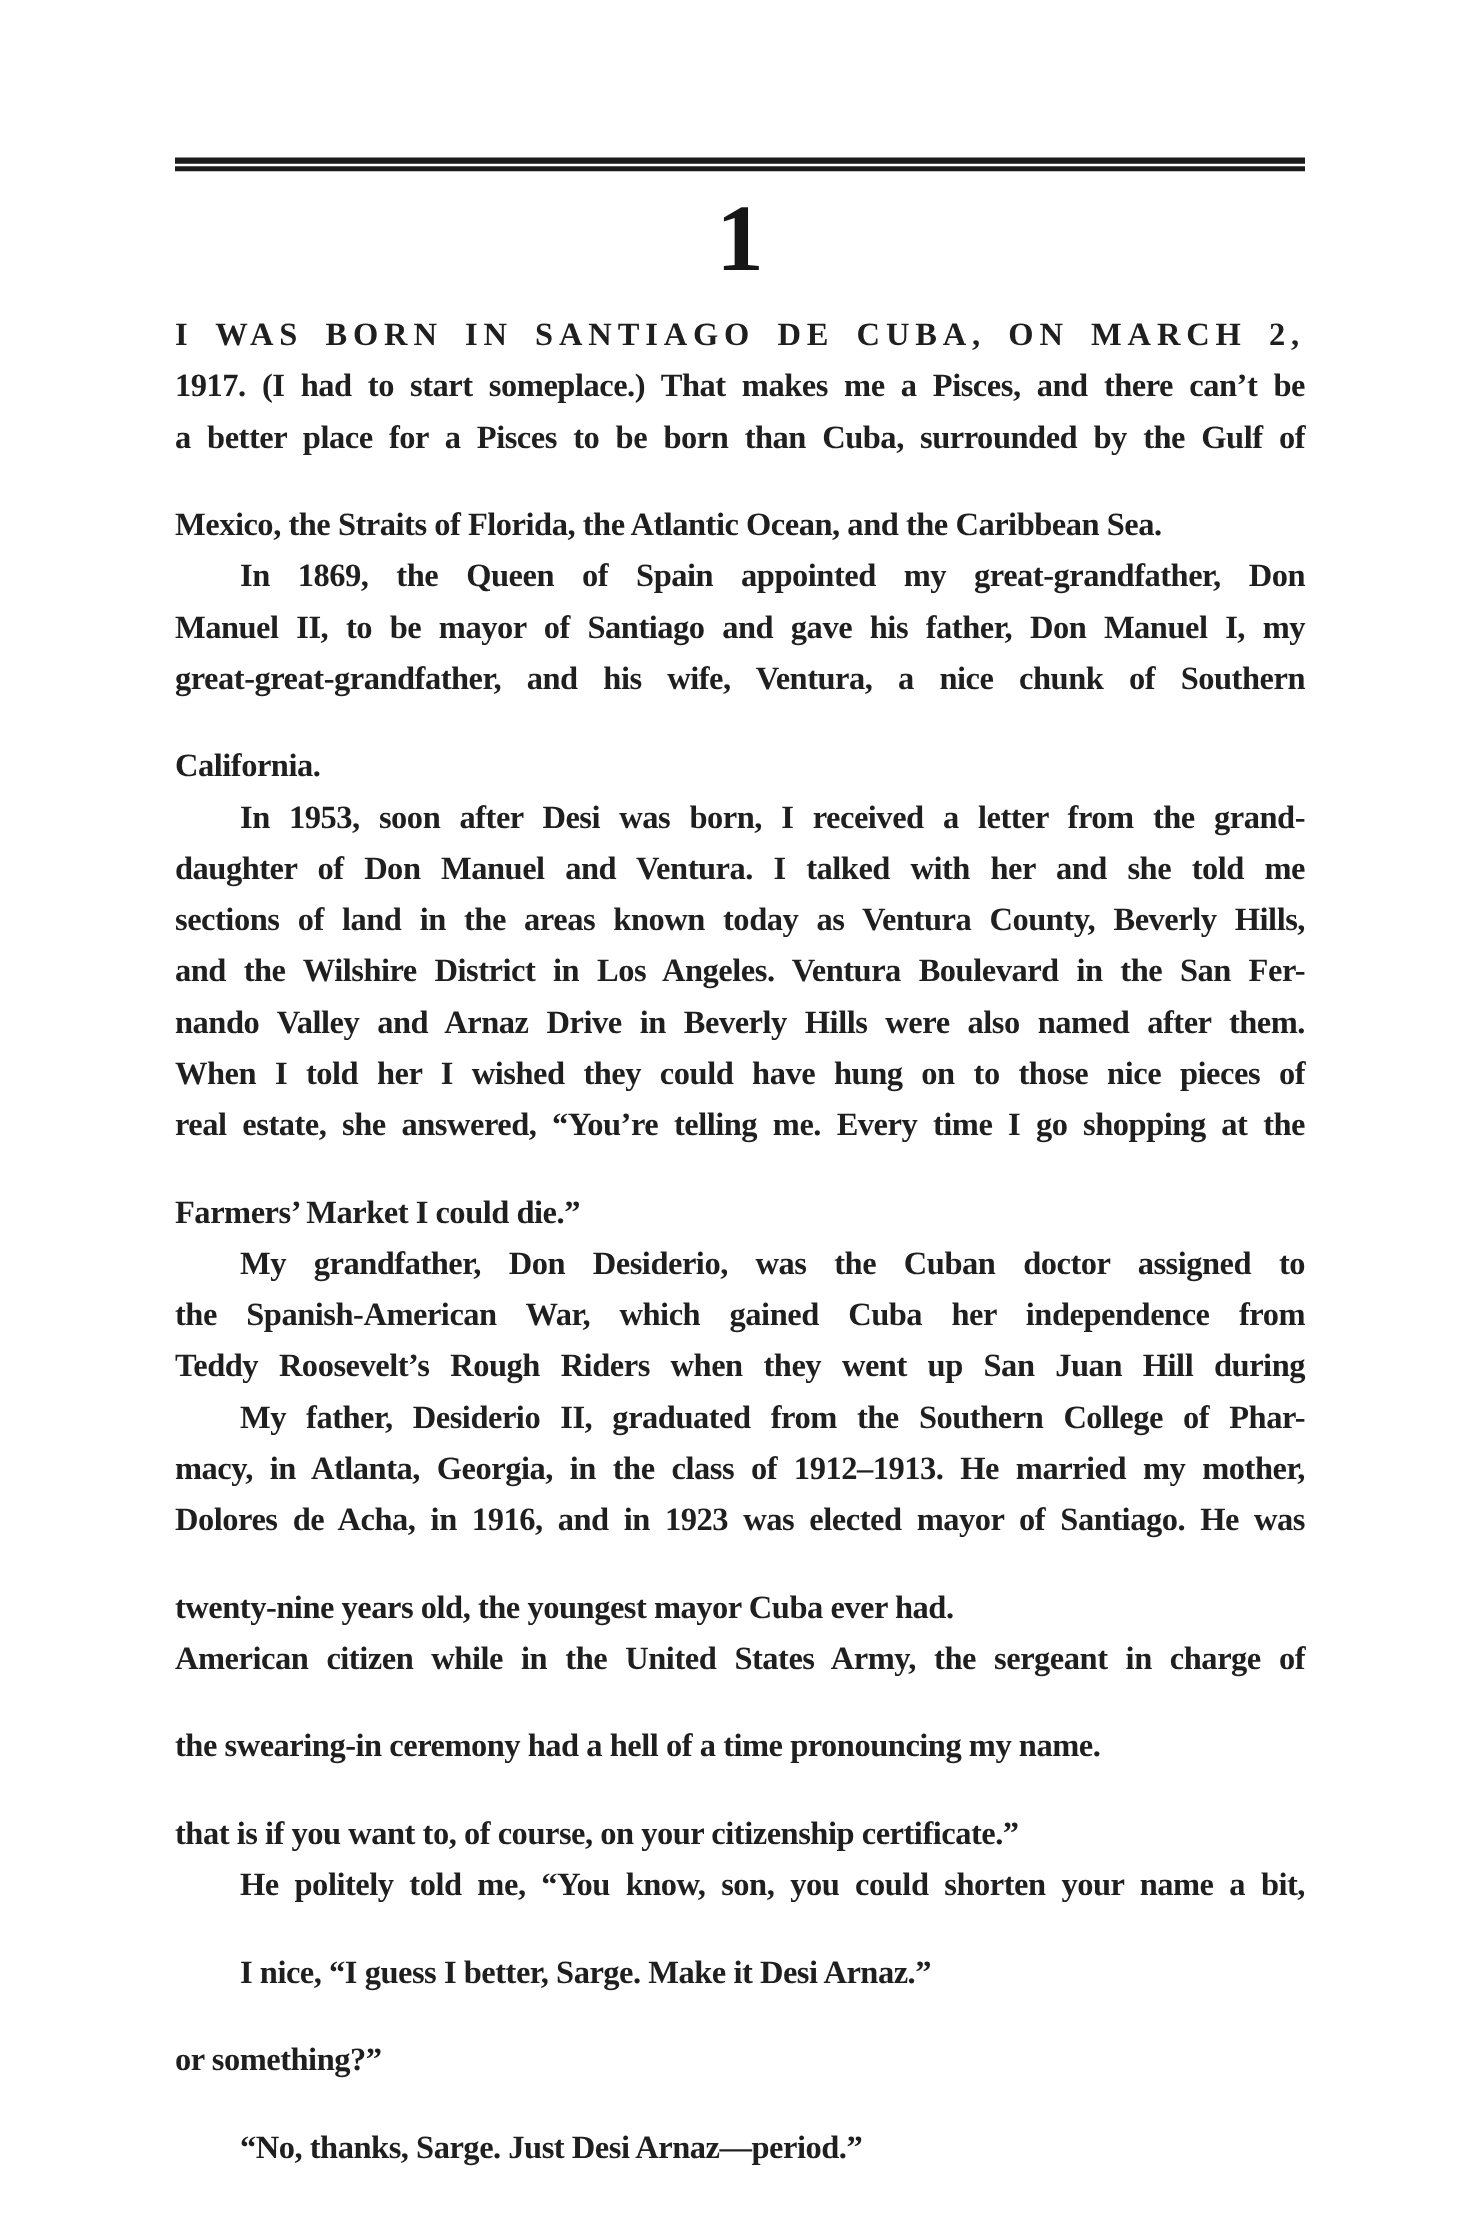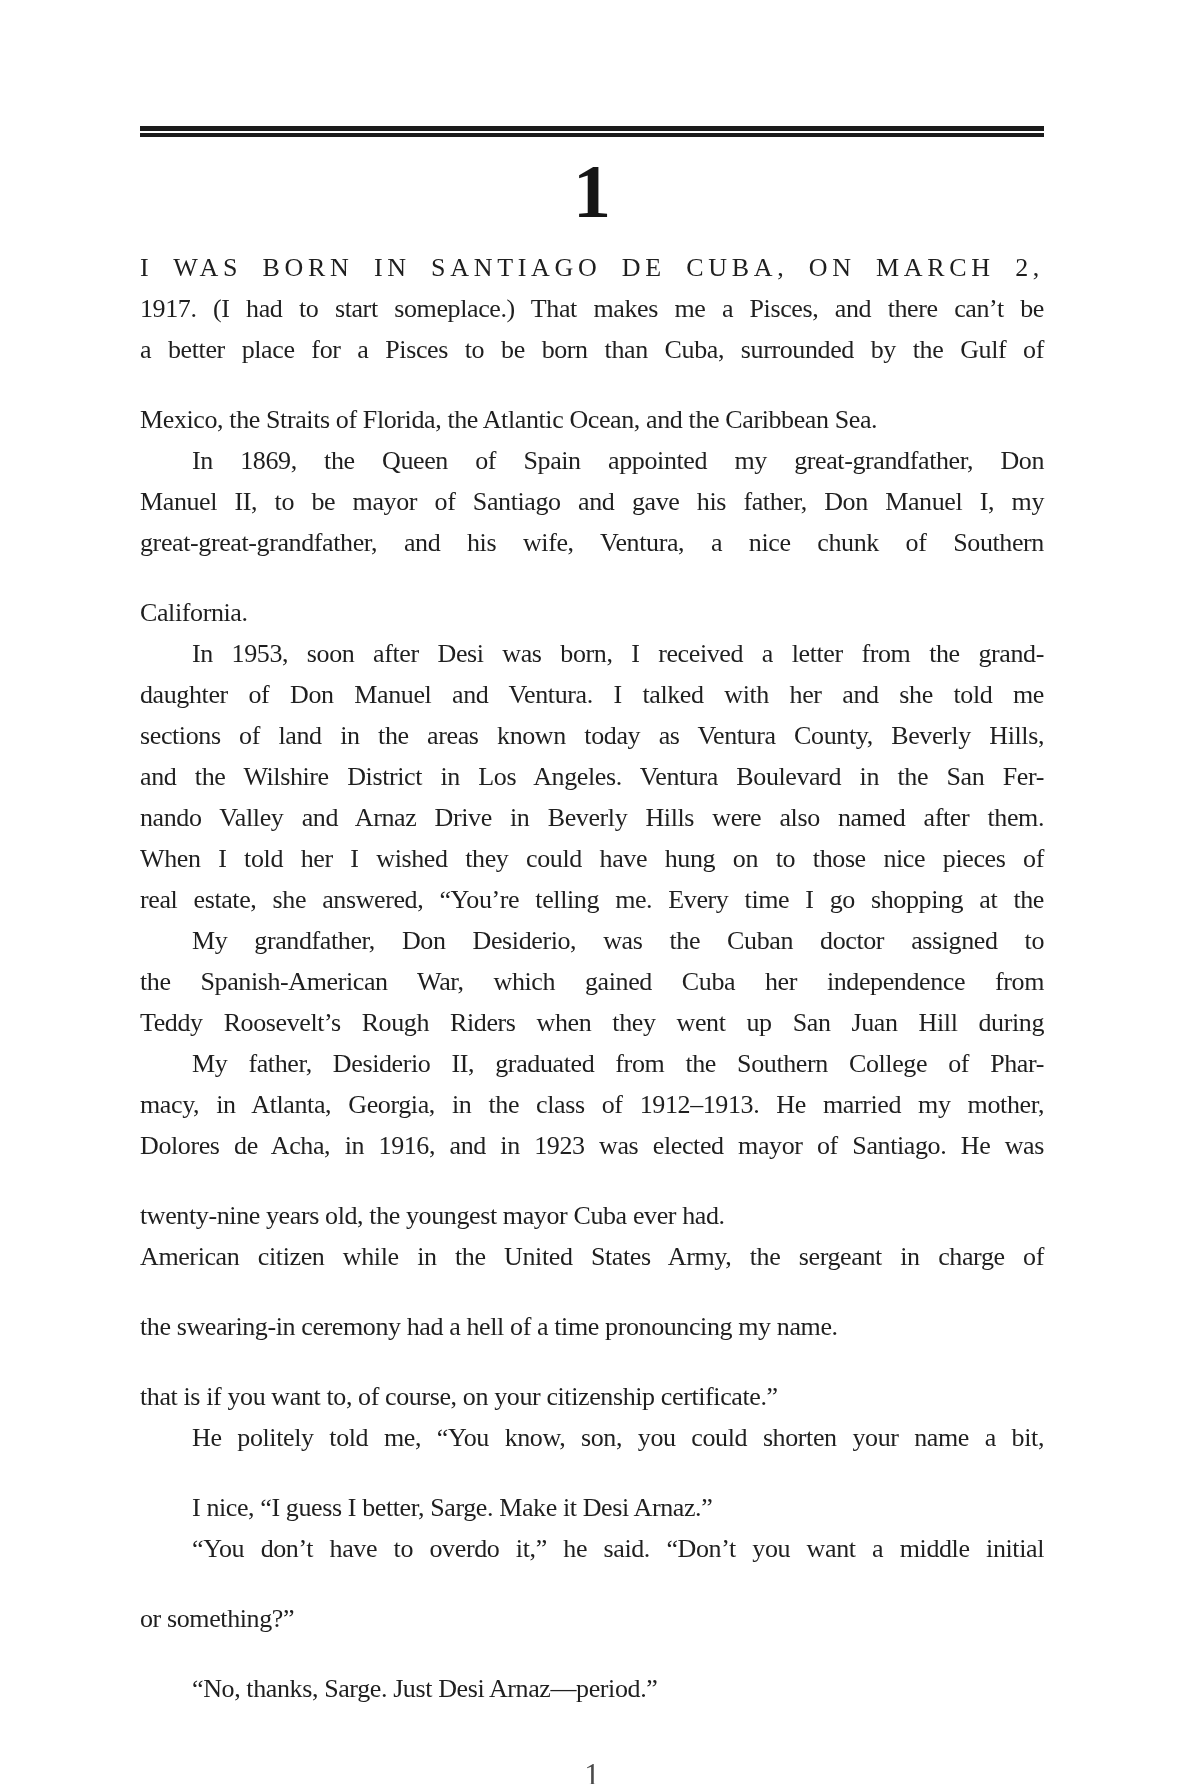--- a/index.html
+++ b/index.html
@@ -52,20 +52,21 @@
   .paragraph {
     margin: 0;
     padding: 0;
   }
   .line {
     text-align: justify;
     text-align-last: justify;
     white-space: normal;
     hyphens: none;
     min-height: 41px;
+    font-weight: bold;
   }
   .line.last {
     text-align-last: left;
     margin-top: 29px;
   }
   .line.indent {
     text-indent: 52px;
   }
   .line.caps {
     letter-spacing: 0.18em;
@@ -106,20 +107,21 @@
         <div class="line last">California.</div>
       </div>
       <div class="paragraph">
         <div class="line indent">In 1953, soon after Desi was born, I received a letter from the grand-</div>
         <div class="line">daughter of Don Manuel and Ventura. I talked with her and she told me</div>
         <div class="line">sections of land in the areas known today as Ventura County, Beverly Hills,</div>
         <div class="line">and the Wilshire District in Los Angeles. Ventura Boulevard in the San Fer-</div>
         <div class="line">nando Valley and Arnaz Drive in Beverly Hills were also named after them.</div>
         <div class="line">When I told her I wished they could have hung on to those nice pieces of</div>
         <div class="line">real estate, she answered, “You’re telling me. Every time I go shopping at the</div>
+        <div class="line last">Farmers’ Market I could die.”</div>
       </div>
       <div class="paragraph">
         <div class="line indent">My grandfather, Don Desiderio, was the Cuban doctor assigned to</div>
         <div class="line">the Spanish-American War, which gained Cuba her independence from</div>
         <div class="line">Teddy Roosevelt’s Rough Riders when they went up San Juan Hill during</div>
       </div>
       <div class="paragraph">
         <div class="line indent">My father, Desiderio II, graduated from the Southern College of Phar-</div>
         <div class="line">macy, in Atlanta, Georgia, in the class of 1912–1913. He married my mother,</div>
         <div class="line">Dolores de Acha, in 1916, and in 1923 was elected mayor of Santiago. He was</div>
@@ -130,21 +132,20 @@
         <div class="line last">the swearing-in ceremony had a hell of a time pronouncing my name.</div>
       </div>
       <div class="paragraph">
         <div class="line last">that is if you want to, of course, on your citizenship certificate.”</div>
         <div class="line indent">He politely told me, “You know, son, you could shorten your name a bit,</div>
       </div>
       <div class="paragraph">
         <div class="line indent last">I nice, “I guess I better, Sarge. Make it Desi Arnaz.”</div>
       </div>
       <div class="paragraph">
-        <div class="line indent">“You don’t have to overdo it,” he said. “Don’t you want a middle initial</div>
         <div class="line last">or something?”</div>
       </div>
       <div class="paragraph">
         <div class="line indent last">“No, thanks, Sarge. Just Desi Arnaz—period.”</div>
       </div>
     </div>
 
   <div class="page-number">1</div>
 
 </div>

